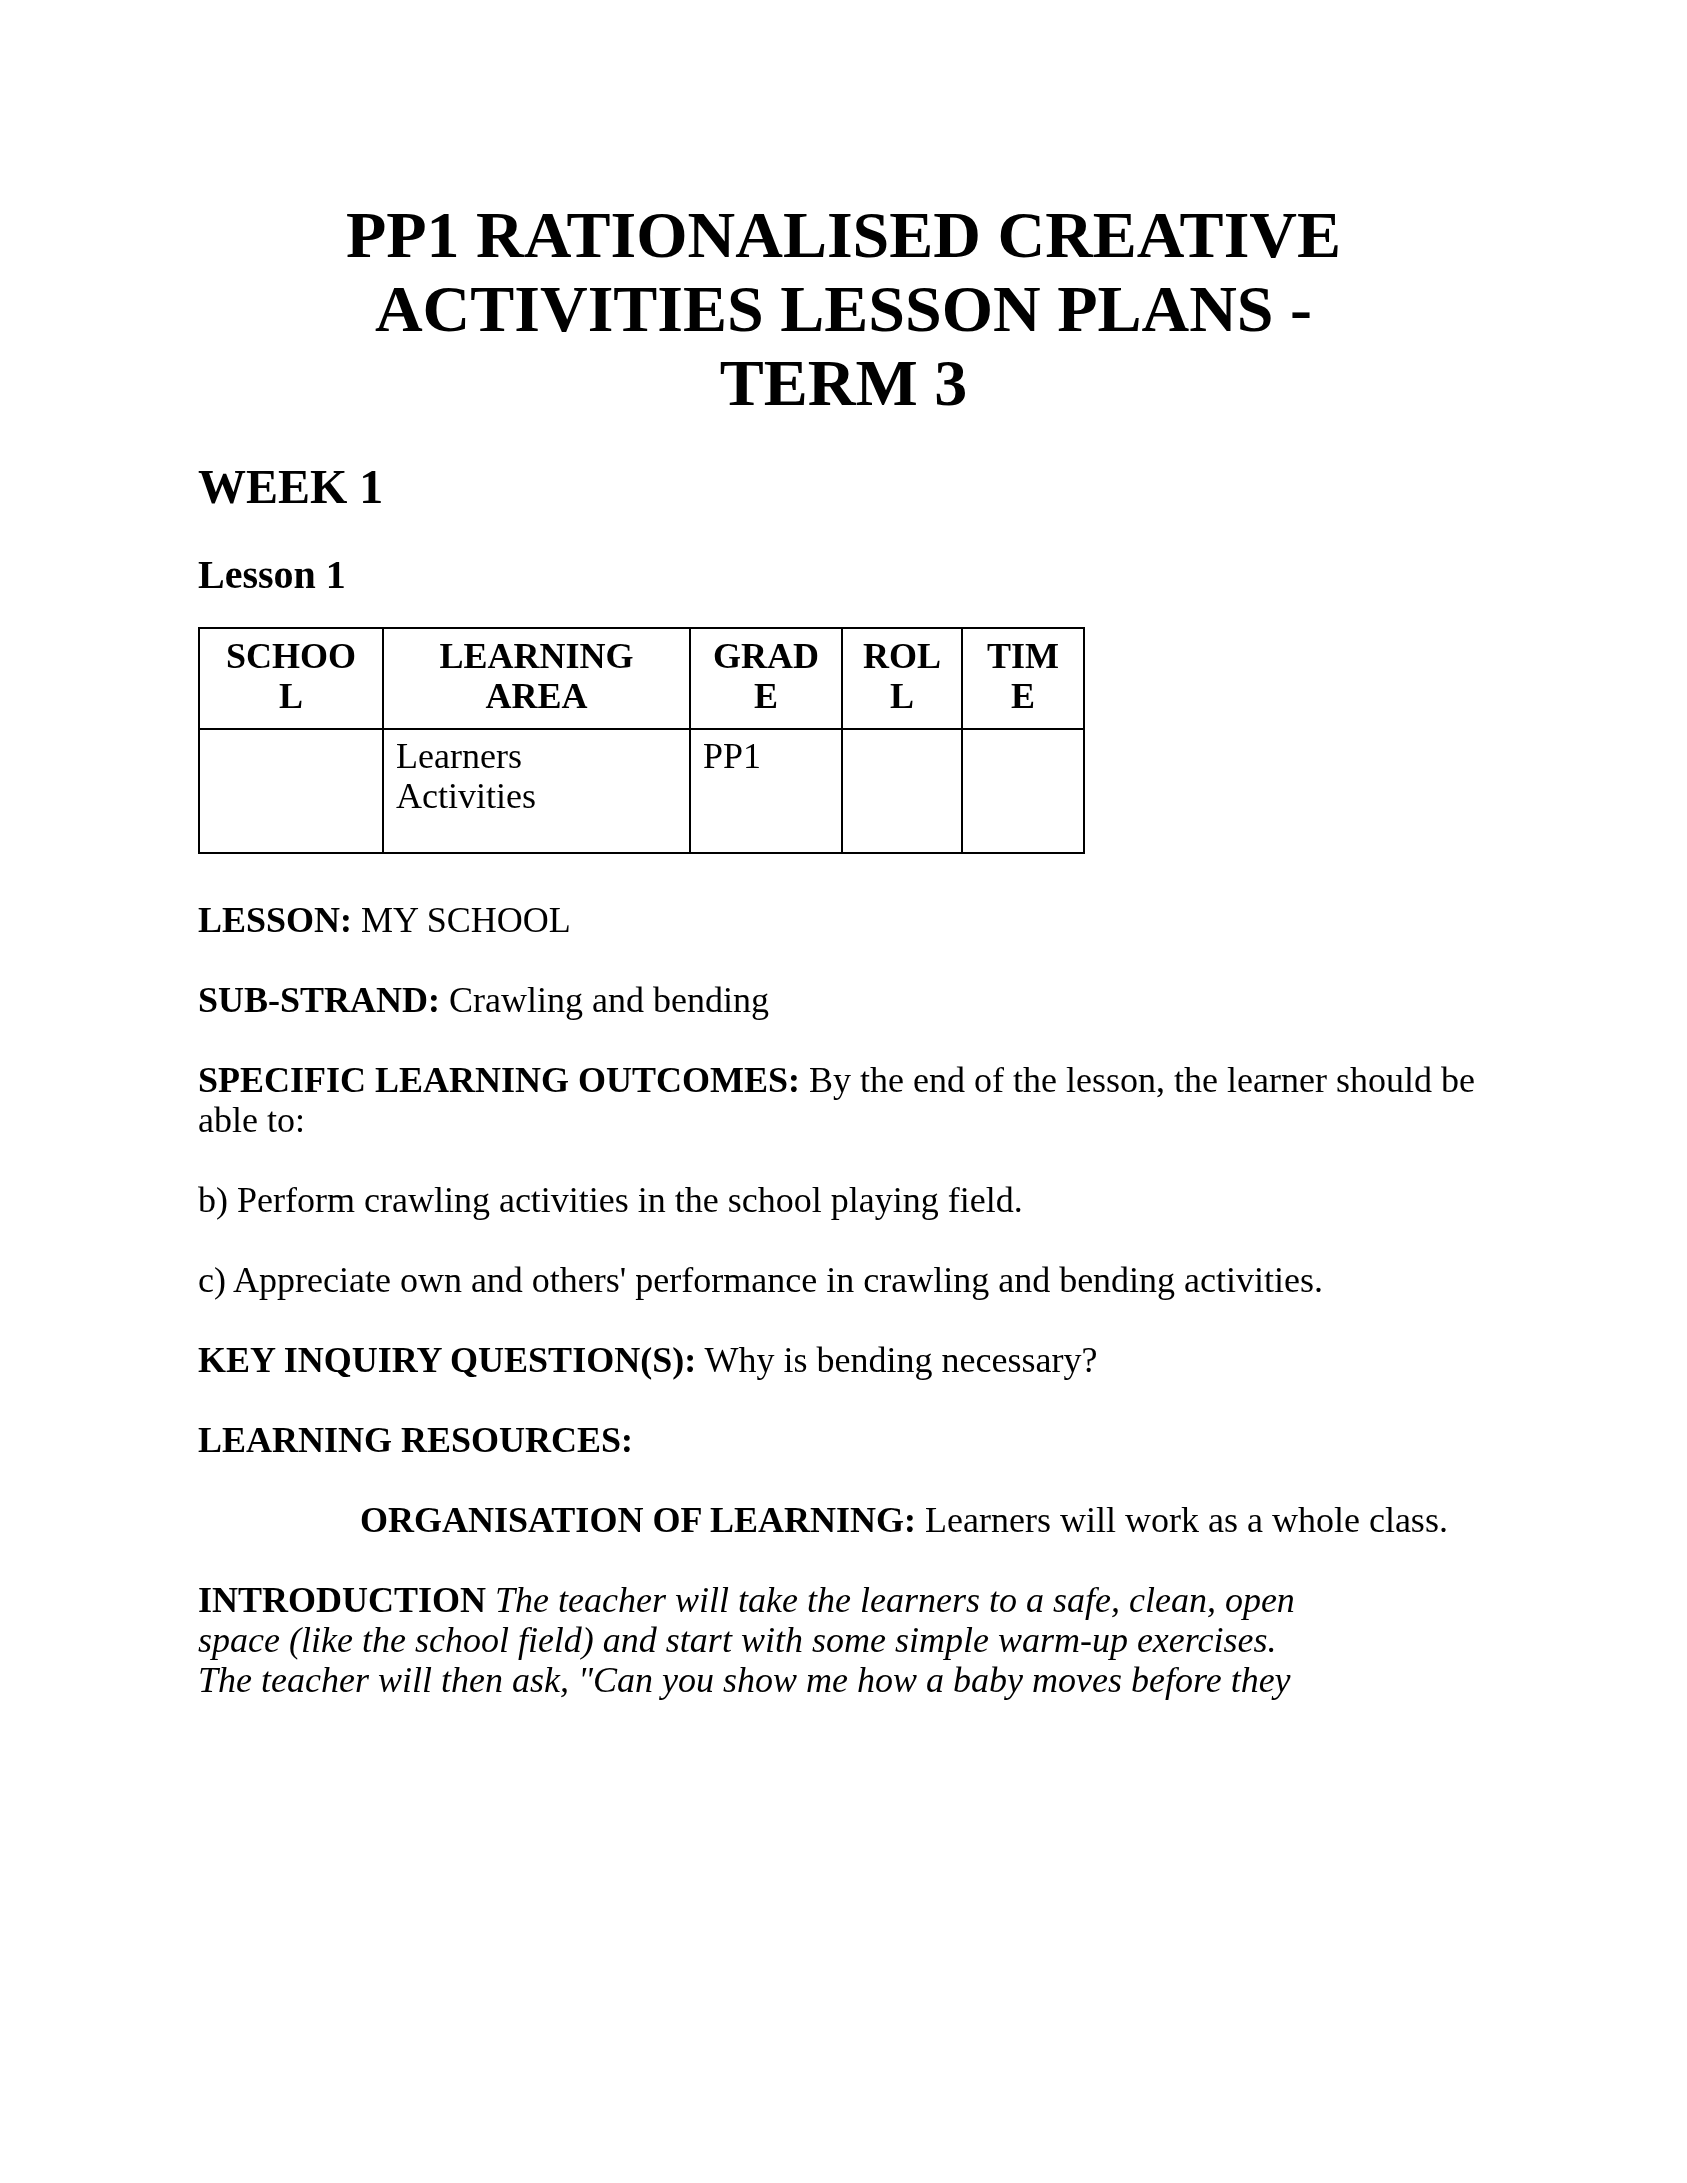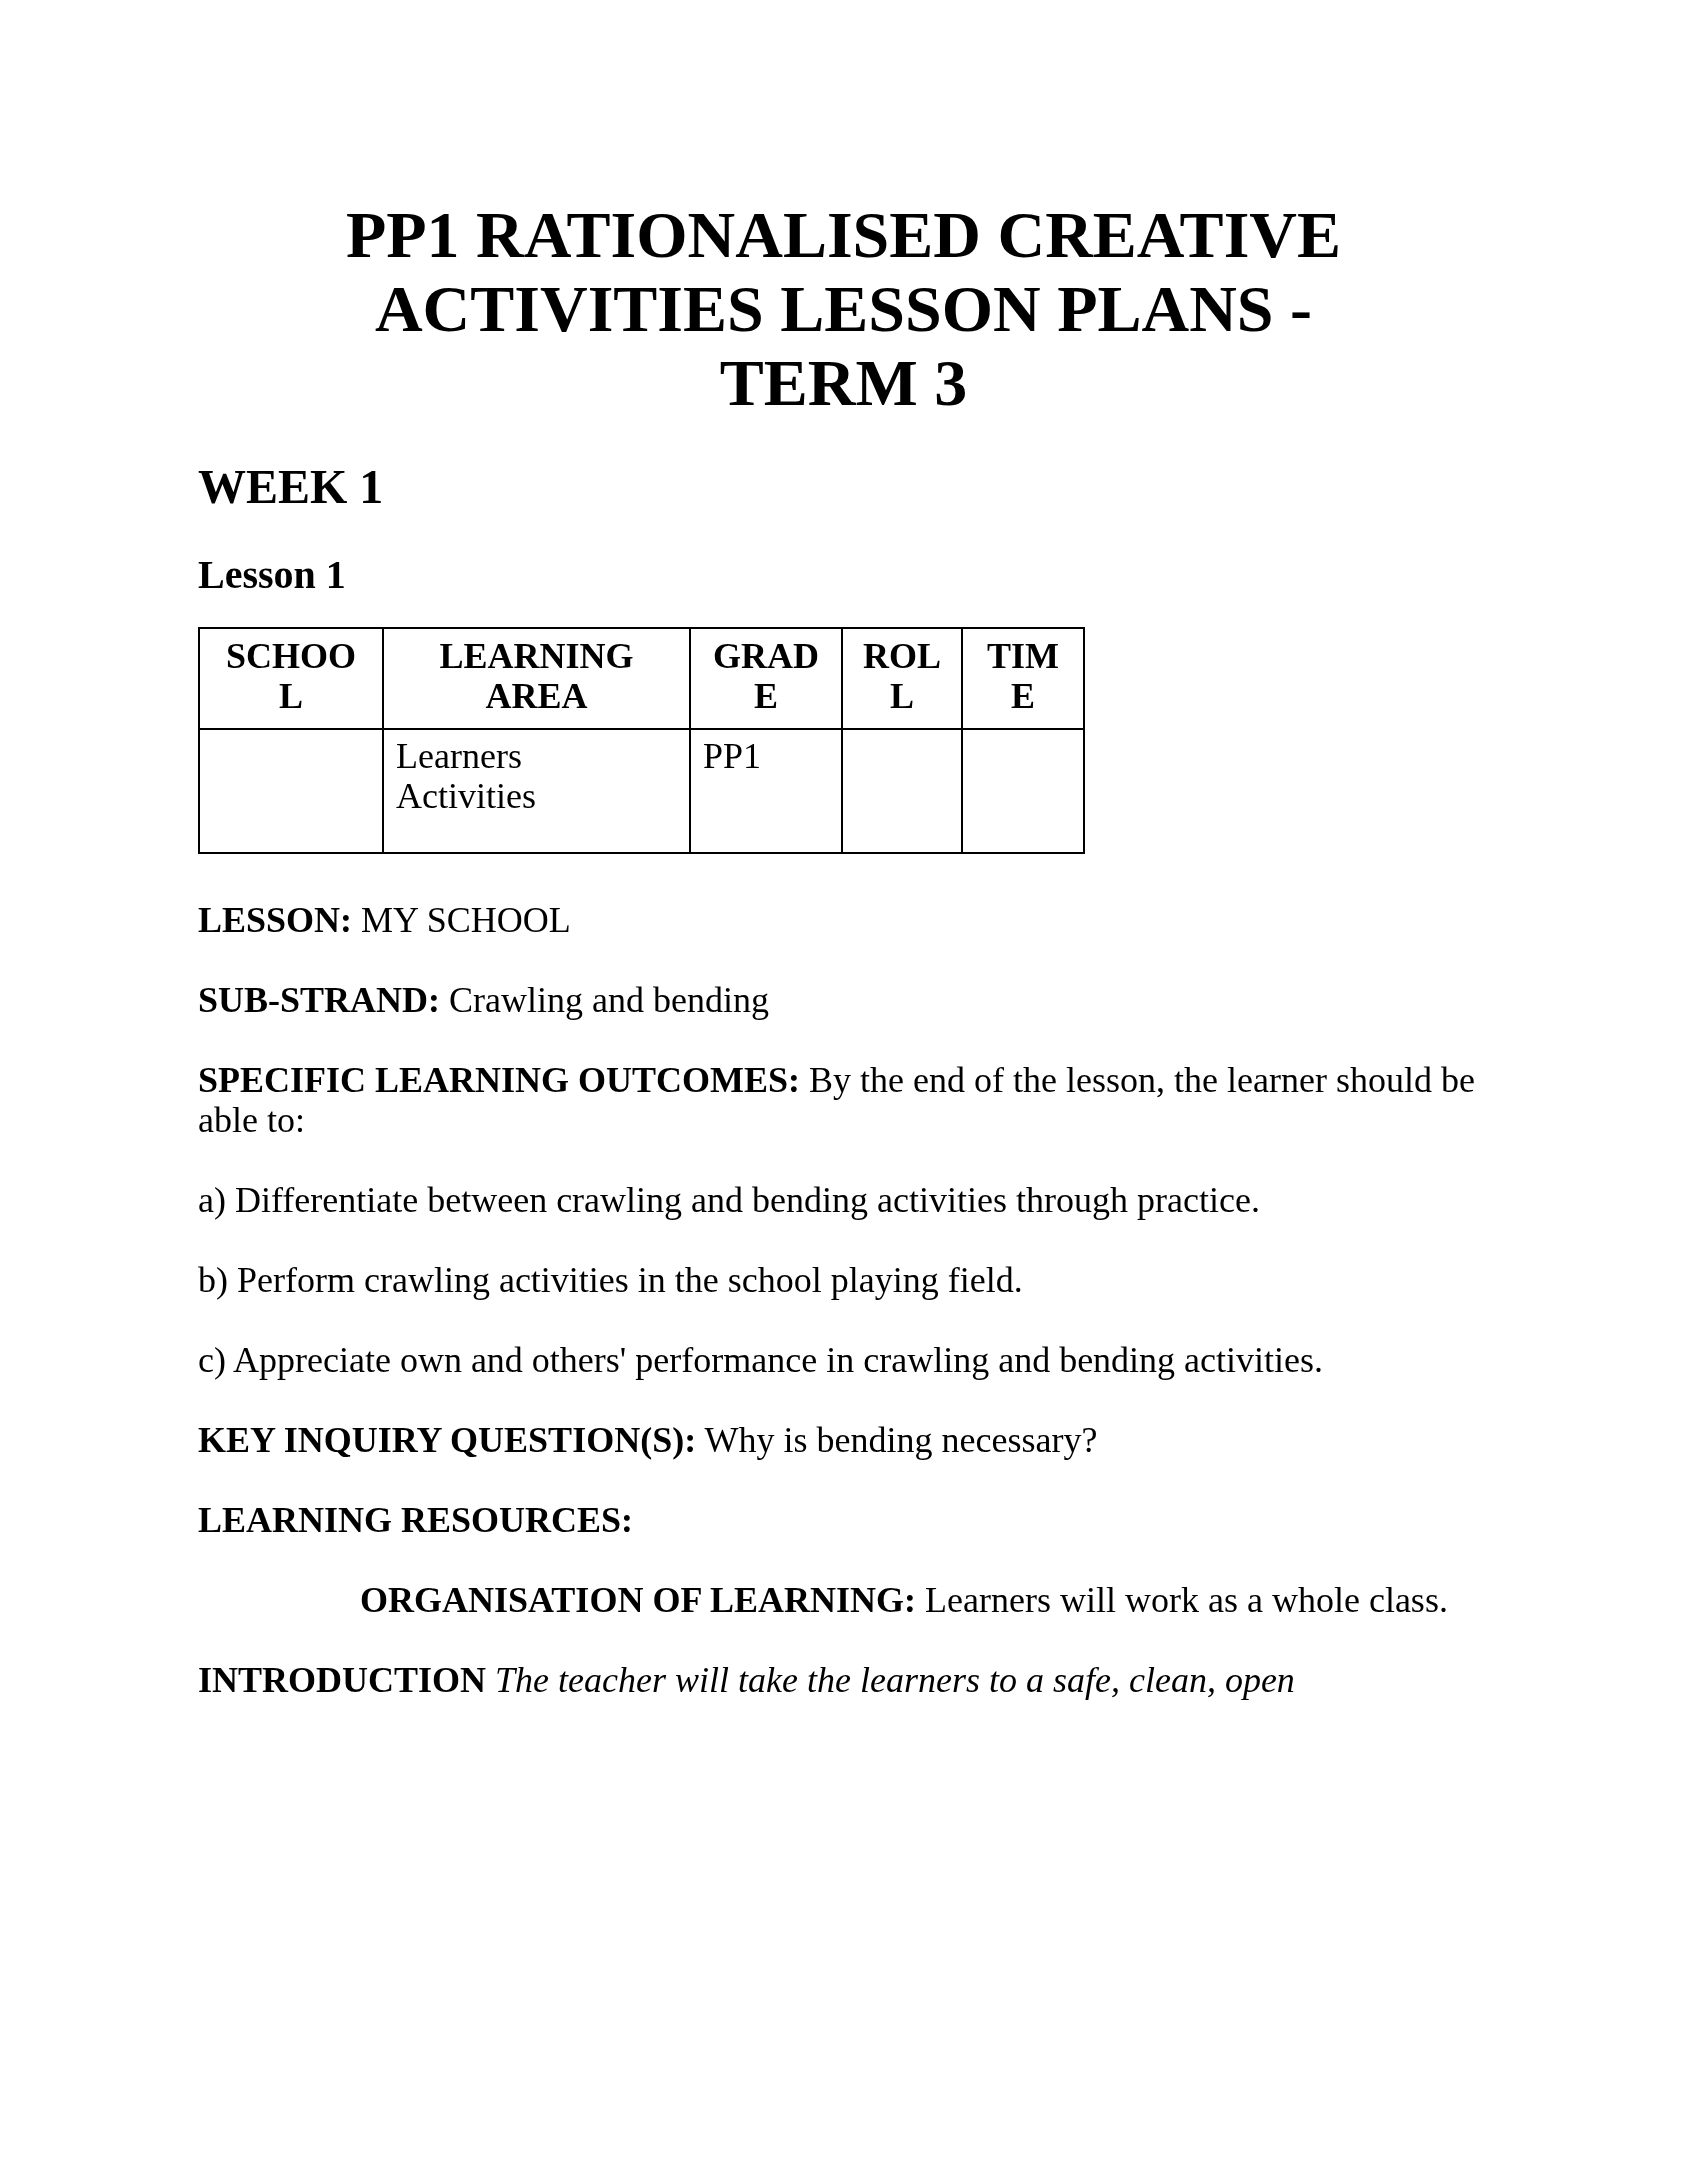--- a/index.html
+++ b/index.html
@@ -135,21 +135,20 @@
 
     <p class="para"><span class="lead">LESSON:</span>
       <span>MY SCHOOL</span></p>
 
     <p class="para"><span class="lead">SUB-STRAND:</span>
       <span>Crawling and bending</span></p>
 
     <p class="para"><span class="lead">SPECIFIC LEARNING OUTCOMES:</span>
       <span>By the end of the lesson, the learner should be able to:</span></p>
 
-    <p class="para">a) Differentiate between crawling and bending activities through practice.</p>
 
     <p class="para">b) Perform crawling activities in the school playing field.</p>
 
     <p class="para">c) Appreciate own and others' performance in crawling and bending activities.</p>
 
     <p class="para"><span class="lead">KEY INQUIRY QUESTION(S):</span>
       <span>Why is bending necessary?</span></p>
 
     <p class="para"><span class="lead">LEARNING RESOURCES:</span></p>
 

